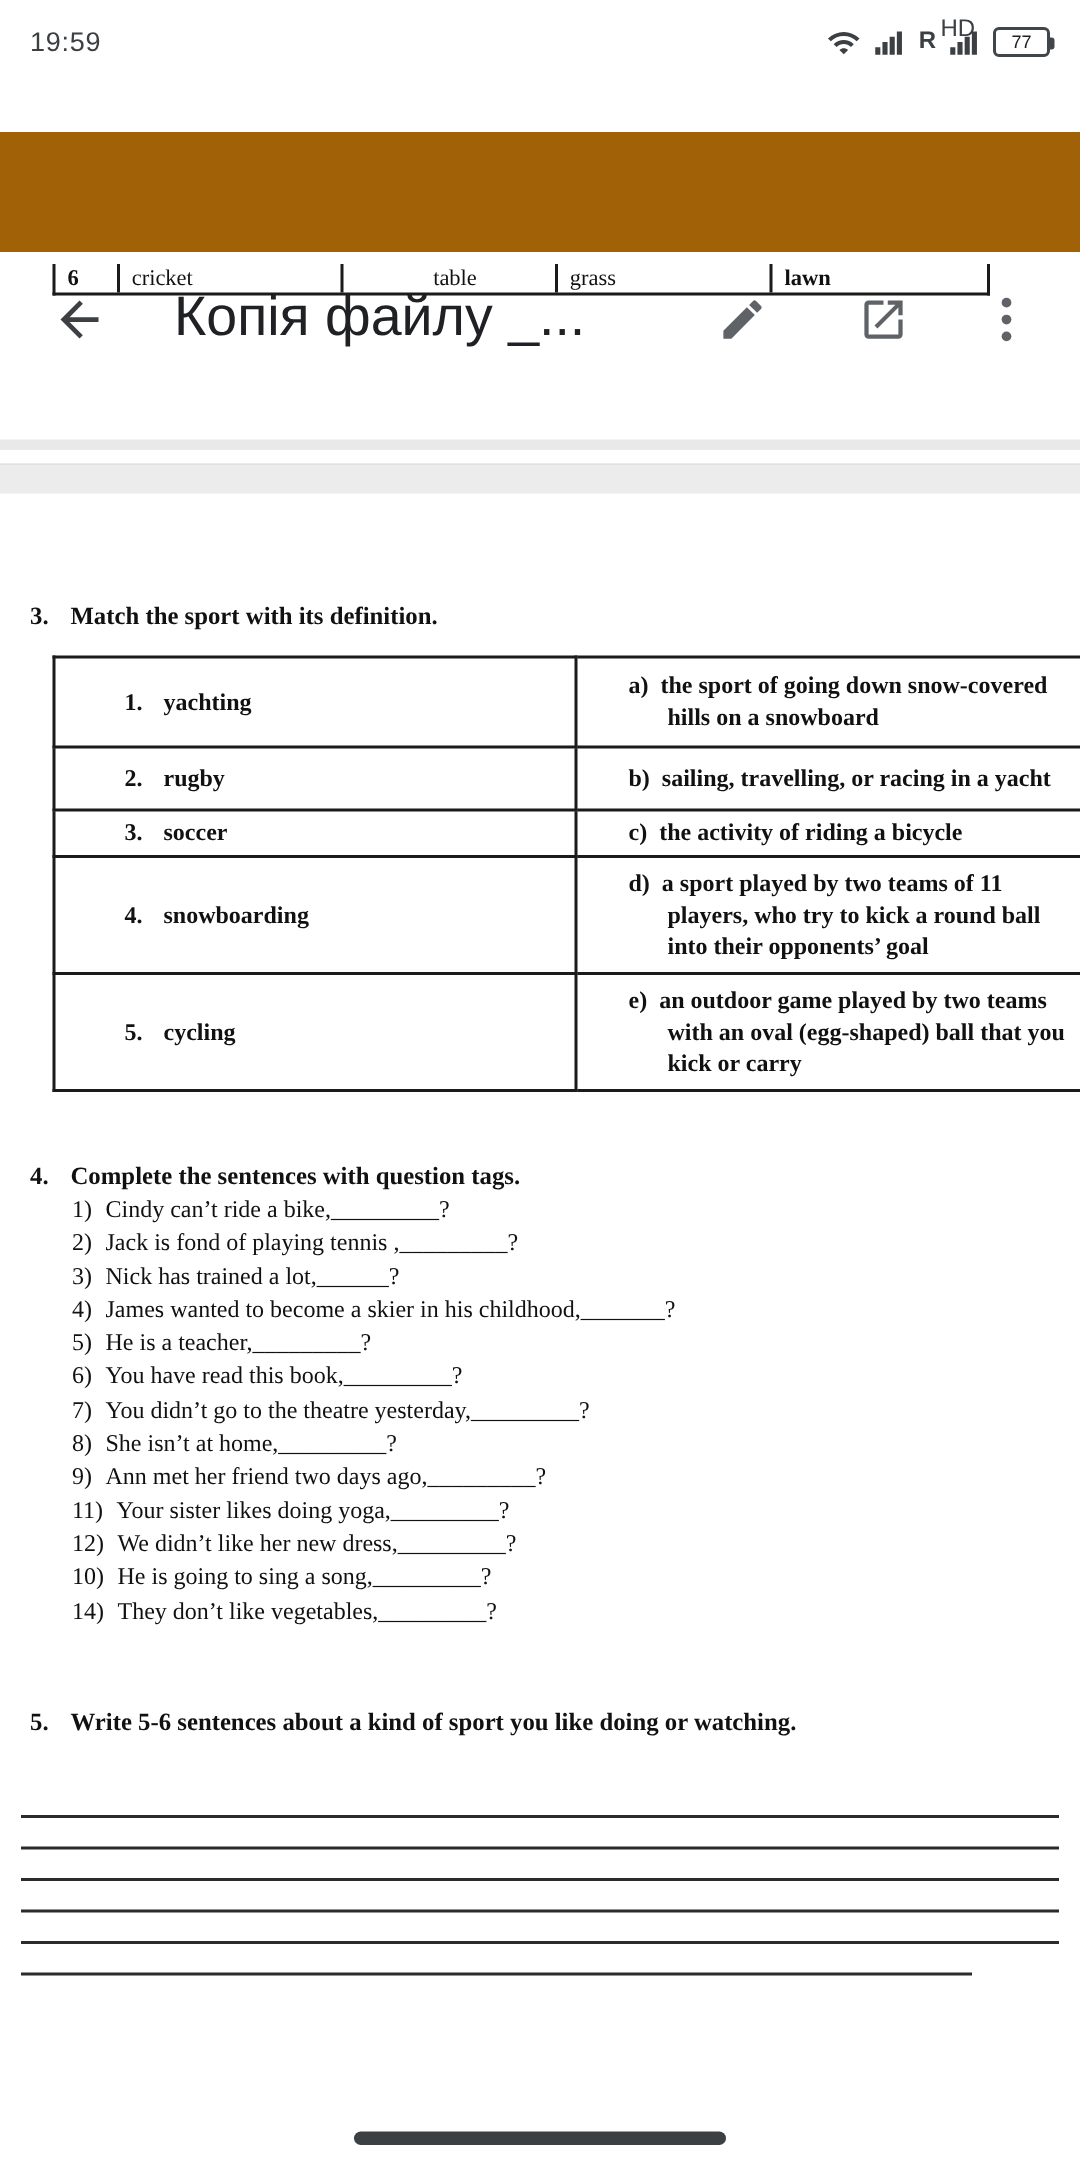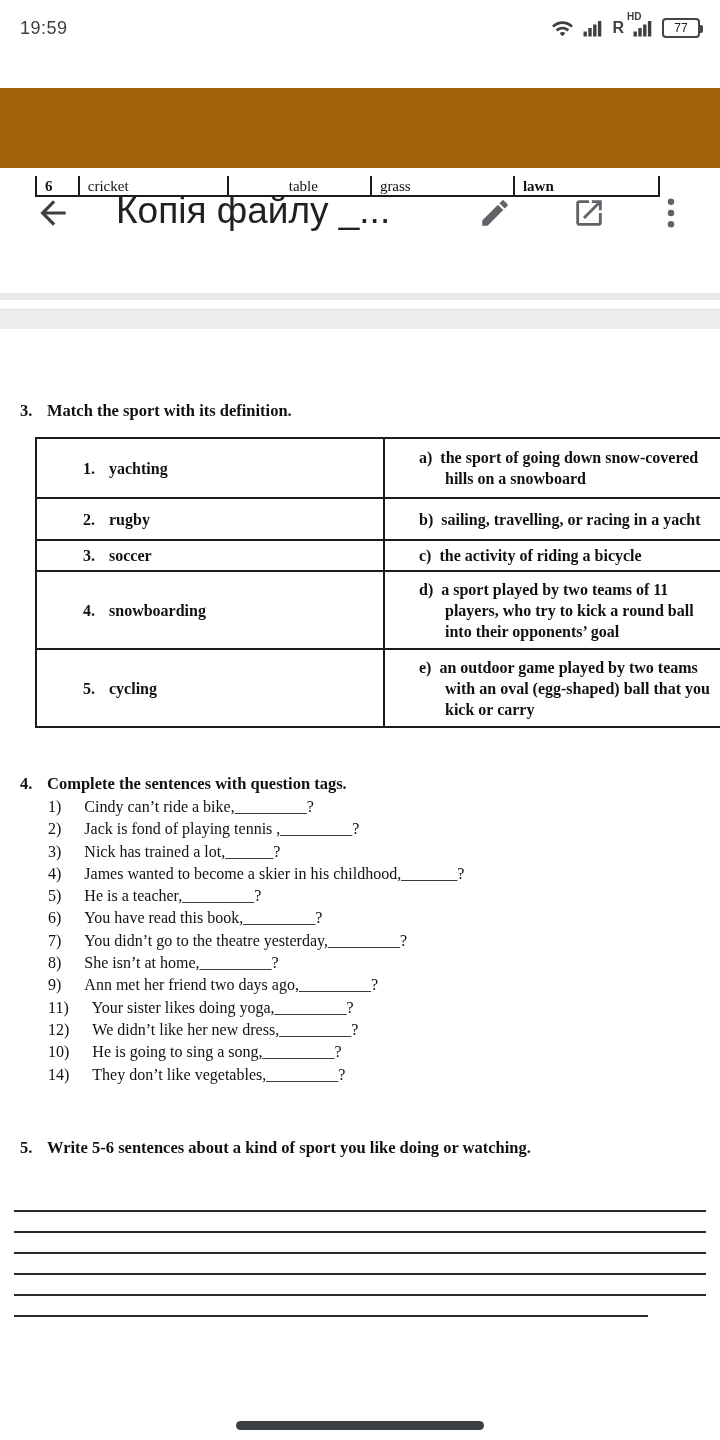--- a/index.html
+++ b/index.html
@@ -7,21 +7,21 @@
           font-family:"Liberation Sans",sans-serif;color:#202124;}
 
   
   .status-bar{position:absolute;top:0;left:0;right:0;height:56px;
               display:flex;align-items:center;justify-content:space-between;padding:0 20px;box-sizing:border-box;}
   .sb-time{font-size:18px;color:#3c4043;letter-spacing:.5px;}
   .sb-icons{display:flex;align-items:center;gap:9px;}
   .sb-icons svg{display:block;}
   .carrier-r{font-size:16px;color:#3c4043;font-weight:bold;}
   .rel{position:relative;display:inline-block;}
-  .hd-label{position:absolute;top:-7px;left:-6px;font-size:10px;font-weight:bold;color:#3c4043;}
+  .hd-label{position:absolute;top:-7px;left:-6px;font-size:16px;font-weight:normal;color:#3c4043;}
   .battery{position:relative;width:38px;height:20px;border:2px solid #41464b;border-radius:4px;
            display:flex;align-items:center;justify-content:center;box-sizing:border-box;}
   .battery .pct{font-size:12px;color:#202124;}
   .battery .nub{position:absolute;right:-5px;top:5px;width:3px;height:8px;background:#41464b;border-radius:0 2px 2px 0;}
 
   
   .app-header{position:absolute;top:88px;left:0;right:0;height:80px;background:#a16207;}
   .back-btn{position:absolute;left:34px;top:106px;width:38px;height:38px;cursor:pointer;}
   .hdr-title{position:absolute;left:116px;top:102px;font-size:37px;color:#202124;white-space:nowrap;
              max-width:350px;overflow:hidden;}
@@ -59,21 +59,21 @@
   .mt-letter{margin-right:8px;}
   .match-table tr:nth-child(1) td{height:60px;}
   .match-table tr:nth-child(2) td{height:42px;}
   .match-table tr:nth-child(3) td{height:30px;}
   .match-table tr:nth-child(4) td{height:78px;}
   .match-table tr:nth-child(5) td{height:78px;}
 
   .q-list{position:absolute;top:796px;left:48px;right:8px;}
   .q-item{display:flex;line-height:22.3px;font-size:16px;color:#111;white-space:nowrap;}
   .q-num{flex:none;}
-  .q-text{margin-left:23px;}
+  .q-text{margin-left:9px;}
 
   .w-lines{position:absolute;top:1191px;left:14px;width:692px;}
   .w-line{height:19px;border-bottom:2px solid #2b2b2b;}
   .w-line.last{width:634px;}
 
   .home-indicator{position:absolute;left:236px;top:1421px;width:248px;height:9px;border-radius:5px;background:#3d4043;cursor:pointer;}
 </style>
 </head>
 <body>
 

